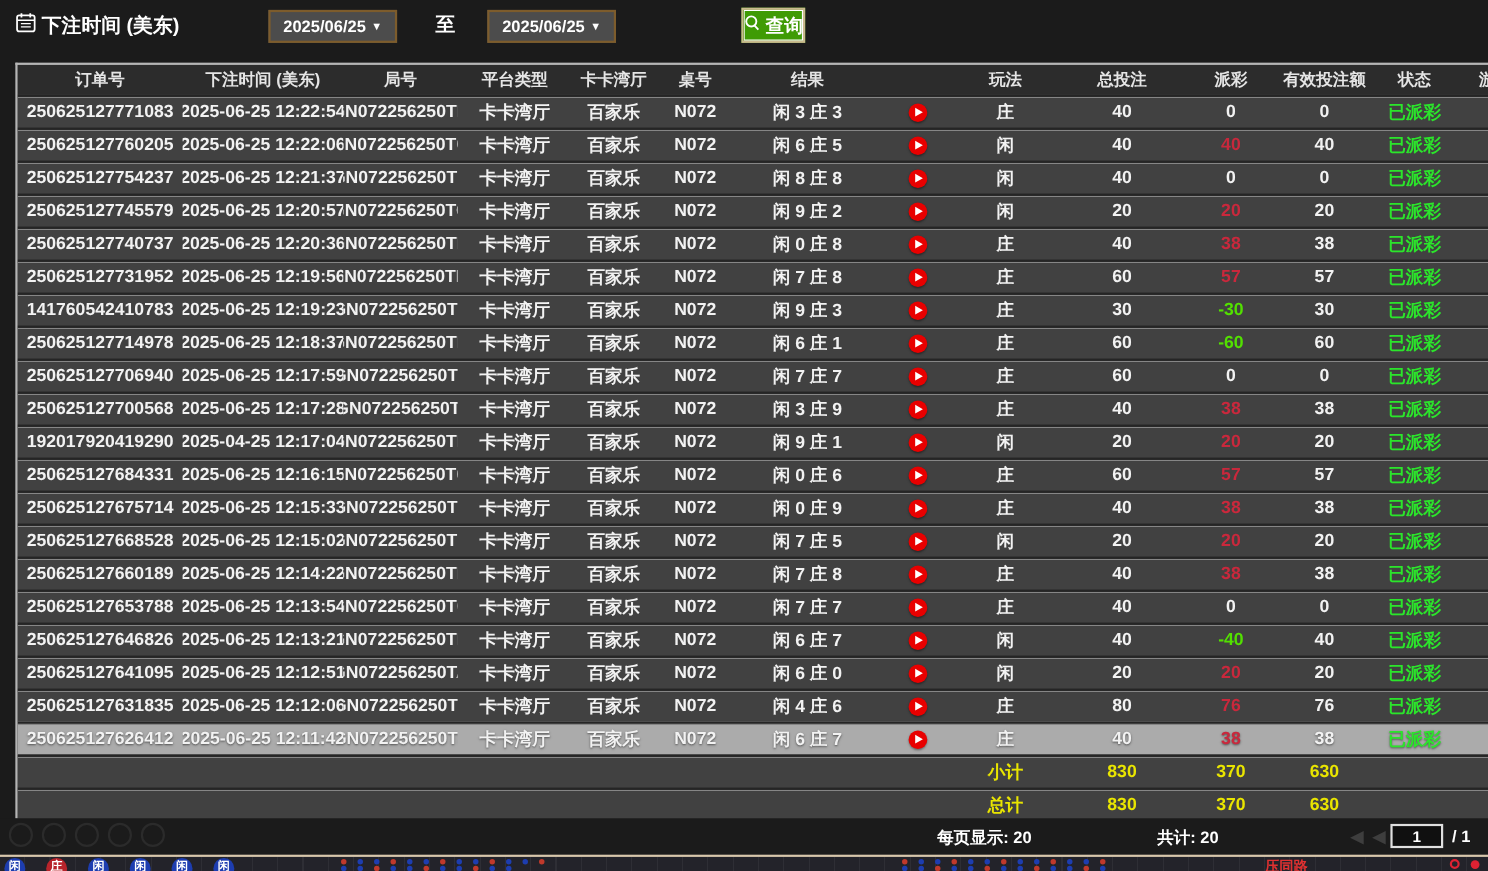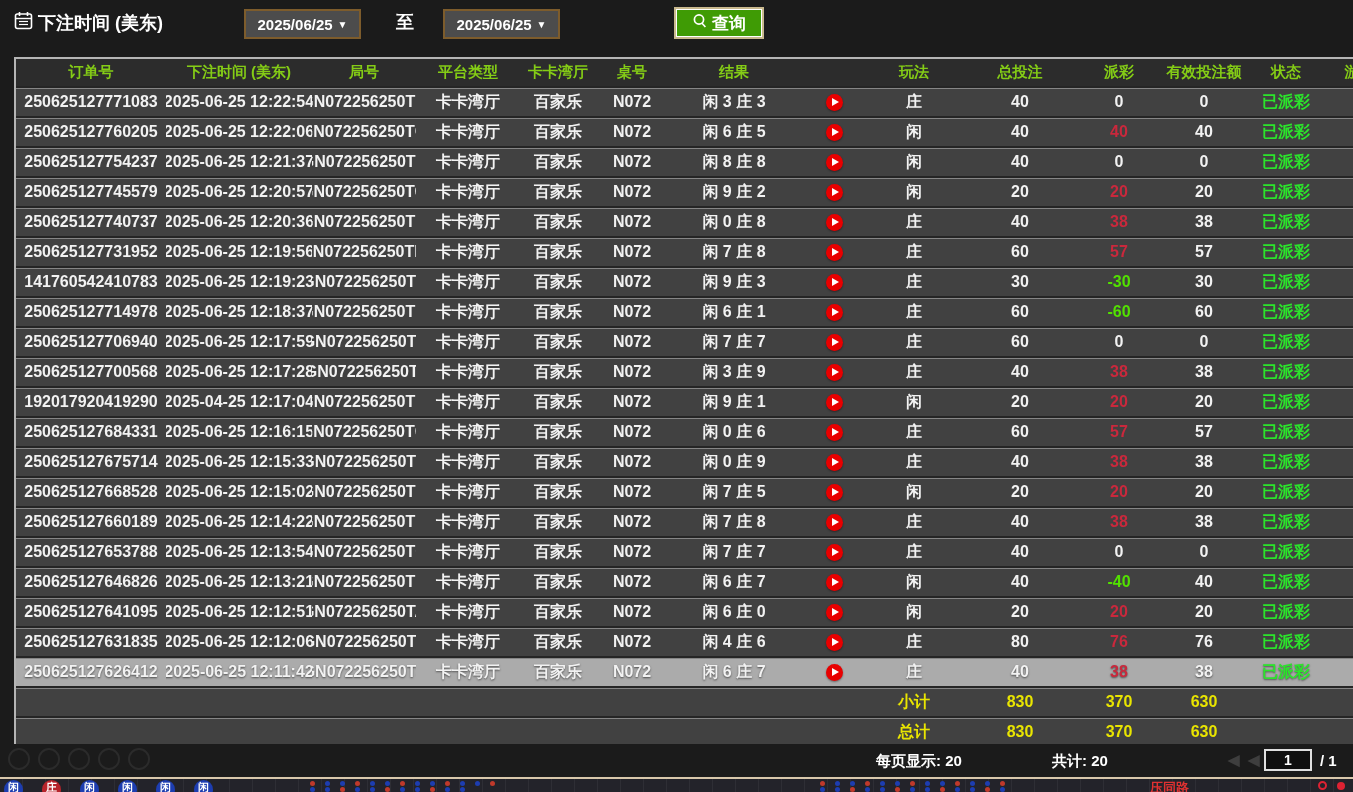--- a/index.html
+++ b/index.html
@@ -10,31 +10,31 @@
   
   .filter-bar { position:absolute; left:0; top:0; width:1353px; height:55px; }
   .cal-icon { position:absolute; left:14px; top:11px; }
   .fb-title { position:absolute; left:38px; top:11px; color:#ffffff; font-size:18px; font-weight:700; }
   .date-select { position:absolute; top:9px; width:117px; height:30px; background:#4c4c4c;
                  border:2px solid #7d5c2c; color:#fff; font-size:15px; font-weight:700;
                  display:flex; align-items:center; justify-content:center; gap:5px; cursor:pointer; }
   .date-select .caret { font-size:10px; margin-top:1px; }
   #date-from { left:244px; } #date-to { left:443px; }
   .to-label { position:absolute; left:396px; top:10px; color:#fff; font-size:18px; font-weight:700; }
-  .search-btn { position:absolute; left:674px; top:7px; height:32px; padding:0 16px;
+  .search-btn { position:absolute; left:674px; top:7px; height:32px; padding:0 0;
                 background:#3f9b05; border:2px solid #c9b98e; box-shadow:inset 0 0 0 1px #ffffff;
                 color:#fff; font-size:17px; font-weight:700; display:flex; align-items:center; gap:4px;
                 cursor:pointer; }
 
   
   .table { position:absolute; left:14px; top:57px; width:1339px; height:687px; overflow:hidden;
            border-top:2px solid #b5b5b5; border-left:2px solid #b5b5b5; background:#414141; }
   .grid { display:grid;
           grid-template-columns:150px 146px 104px 104px 76px 72px 132px 68px 92px 120px 78px 92px 72px 60px; }
-  .thead { height:27px; background:#2c2c2c; color:#84cc16; font-size:15px; font-weight:700; }
+  .thead { height:27px; background:#2c2c2c; color:#e5e5e5; font-size:15px; font-weight:700; }
   .th { display:flex; align-items:center; justify-content:center; white-space:nowrap; overflow:hidden; }
   .tr { height:30px; background:#414141; border-top:2px solid #252525;
         box-shadow:inset 0 1px 0 #868686; color:#f2f2f2; font-size:16px; font-weight:700; }
   .td { display:flex; align-items:center; justify-content:center; white-space:nowrap; overflow:hidden; }
   .tr.selected { background:#ababab; }
   .tr.selected .td { text-shadow:0 1px 2px rgba(0,0,0,.55); }
   .c-red { color:#c9283c; } .c-green { color:#52e000; } .c-white { color:#f2f2f2; }
   .status { color:#2be52b; }
   .play { width:17px; height:17px; border-radius:50%; background:#e80000; position:relative;
           box-shadow:0 1px 2px rgba(0,0,0,.4); cursor:pointer; }
@@ -42,21 +42,21 @@
                  border-top:4.5px solid transparent; border-bottom:4.5px solid transparent; }
   .total-row { height:30px; background:#414141; border-top:2px solid #252525;
                box-shadow:inset 0 1px 0 #868686; color:#e9e500; font-size:16px; font-weight:700; }
   .total-row .td { color:#e9e500; }
 
   
   .footer { position:absolute; left:0; top:744px; width:1353px; height:33px; background:#1b1b1b;
             color:#fff; font-size:15px; font-weight:700; }
   .footer .ghost { position:absolute; top:4px; width:22px; height:22px; border-radius:50%;
                    border:2px solid rgba(255,255,255,.07); }
-  .fp-label { position:absolute; left:876px; top:8px; }
+  .fp-label { position:absolute; left:852px; top:8px; }
   .ft-label { position:absolute; left:1052px; top:8px; }
   .pg-arrow { position:absolute; top:7px; color:#3e3e3e; font-size:15px; cursor:default; }
   #pg-first { left:1228px; } #pg-prev { left:1248px; }
   .page-box { position:absolute; left:1264px; top:5px; width:48px; height:22px; background:#101010;
               border:2px solid #e0e0e0; color:#fff; font-size:14px; font-weight:700; text-align:center; }
   .page-total { position:absolute; left:1320px; top:8px; }
 
   
   .bottom-strip { position:absolute; left:0; top:777px; width:1353px; height:15px;
                   background:#23232a; border-top:2px solid #d8c7ab; overflow:hidden;

